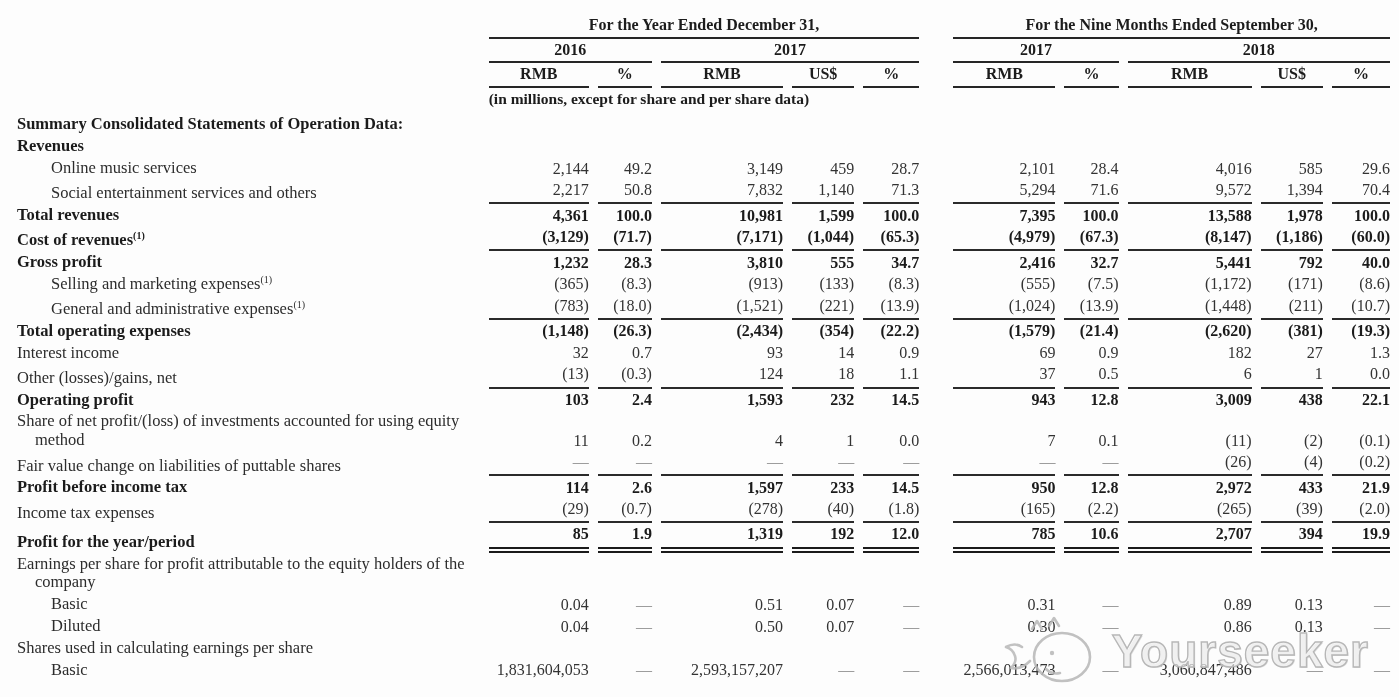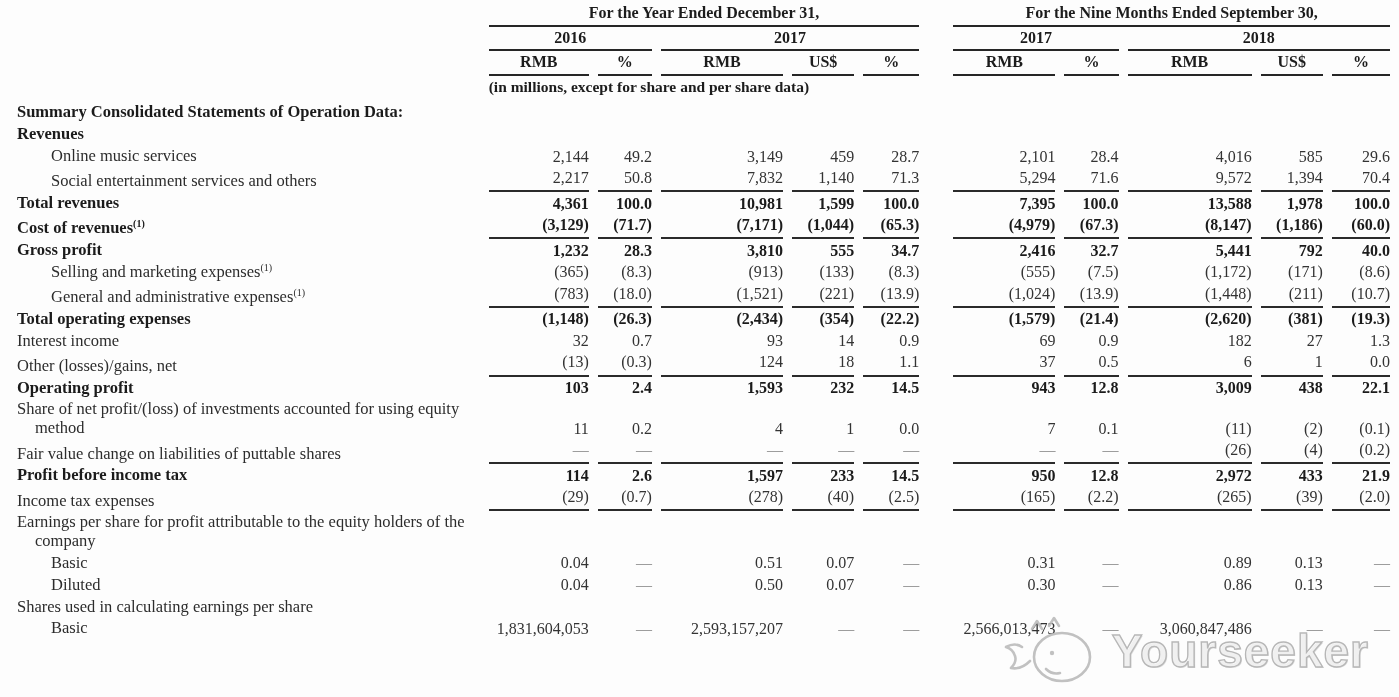--- a/index.html
+++ b/index.html
@@ -1,21 +1,21 @@
 <!DOCTYPE html>
 <html><head>
 <meta charset="utf-8">
 <style>
   * { margin:0; padding:0; box-sizing:border-box; }
   html,body { background:#ffffff; }
   .page {
     position:relative; width:1399px; height:697px; overflow:hidden;
     background:#fdfdfd; color:#222;
     font-family:"Liberation Serif","DejaVu Serif",serif;
-    padding-top:2px;
+    padding-top:14px;
   }
   table.fin {
     border-collapse:separate; border-spacing:9px 0;
     table-layout:fixed; width:1399px;
   }
   col.c-lbl{width:470px;} col.c1{width:100px;} col.c2{width:54px;}
   col.c3{width:122px;} col.c4{width:62px;} col.c5{width:56px;}
   col.csp{width:16px;} col.c6{width:102px;} col.c7{width:54px;}
   col.c8{width:124px;} col.c9{width:62px;} col.c10{width:58px;}
   th, td { font-weight:normal; vertical-align:bottom; padding:2px 0 1px; line-height:1.14; }
@@ -361,27 +361,43 @@
           <td class="num b">21.9</td>
         </tr>
         <tr>
           <td class="lbl">
             <div class="ln">Income tax expenses</div>
           </td>
           <td class="num r1">(29)</td>
           <td class="num r1">(0.7)</td>
           <td class="num r1">(278)</td>
           <td class="num r1">(40)</td>
-          <td class="num r1">(2.5)</td>
+          <td class="num r1">(1.8)</td>
           <td class="sp"></td>
           <td class="num r1">(165)</td>
           <td class="num r1">(2.2)</td>
           <td class="num r1">(265)</td>
           <td class="num r1">(39)</td>
           <td class="num r1">(2.0)</td>
+        </tr>
+        <tr>
+          <td class="lbl b">
+            <div class="ln">Profit for the year/period</div>
+          </td>
+          <td class="num b r2">85</td>
+          <td class="num b r2">1.9</td>
+          <td class="num b r2">1,319</td>
+          <td class="num b r2">192</td>
+          <td class="num b r2">12.0</td>
+          <td class="sp"></td>
+          <td class="num b r2">785</td>
+          <td class="num b r2">10.6</td>
+          <td class="num b r2">2,707</td>
+          <td class="num b r2">394</td>
+          <td class="num b r2">19.9</td>
         </tr>
         <tr>
           <td class="lbl">
             <div class="ln">Earnings per share for profit attributable to the equity holders of the</div>
             <div class="ln cont">company</div>
           </td>
           <td class="num"></td>
           <td class="num"></td>
           <td class="num"></td>
           <td class="num"></td>

